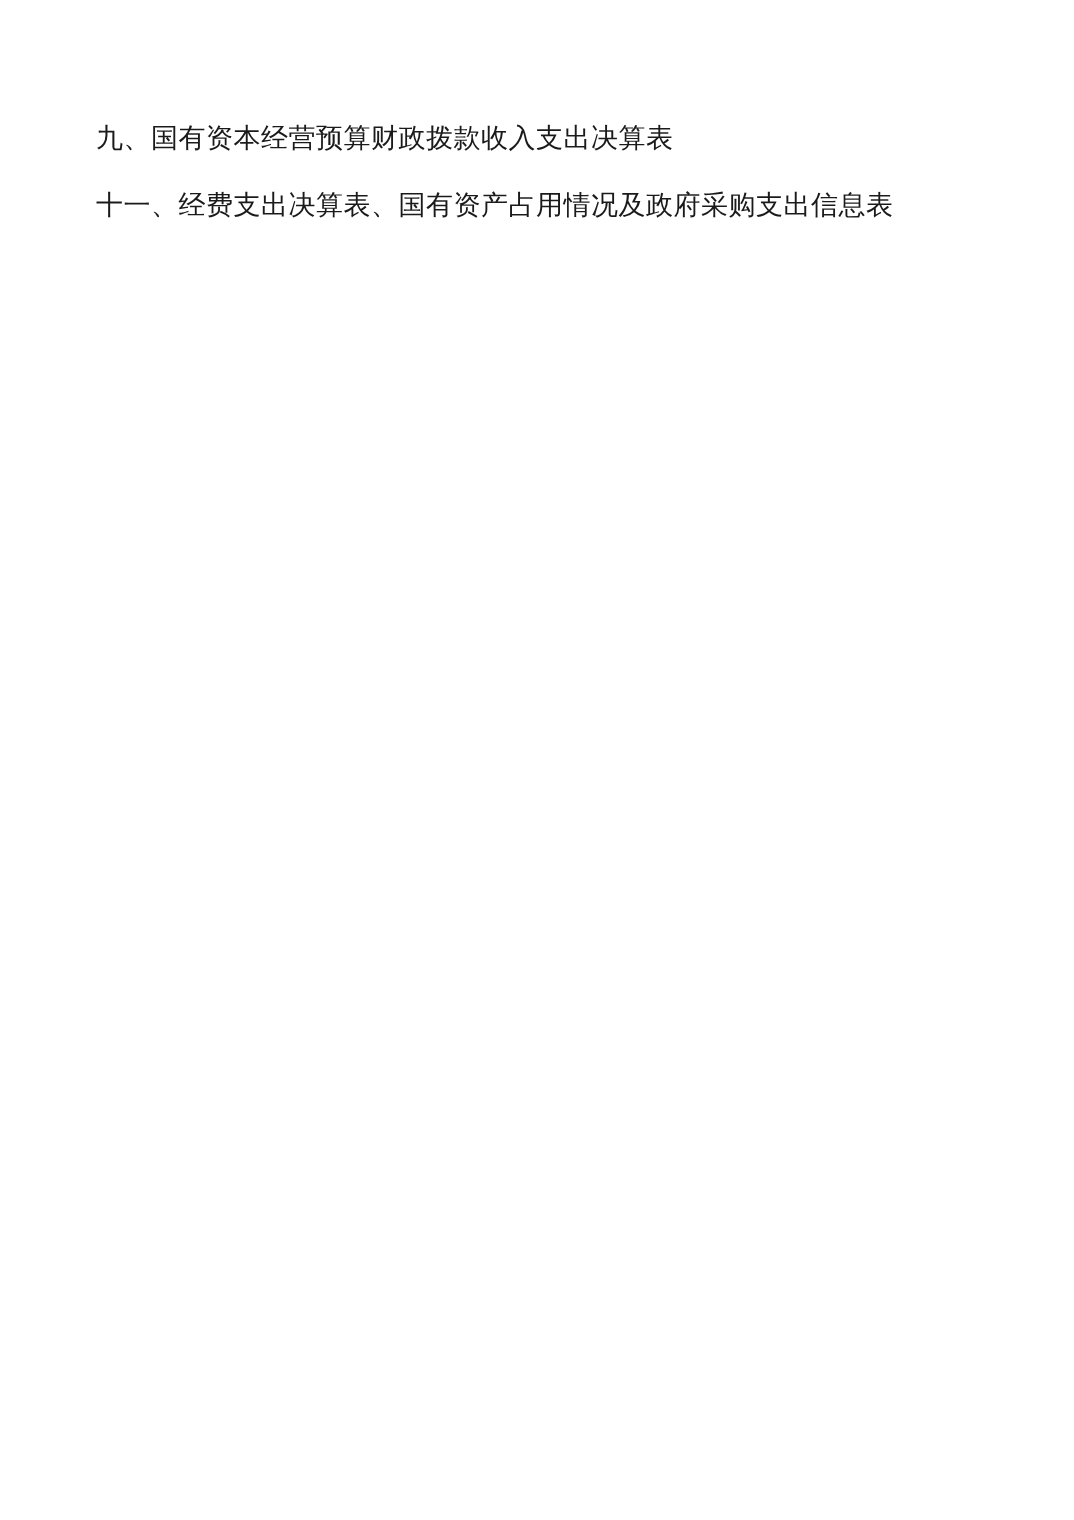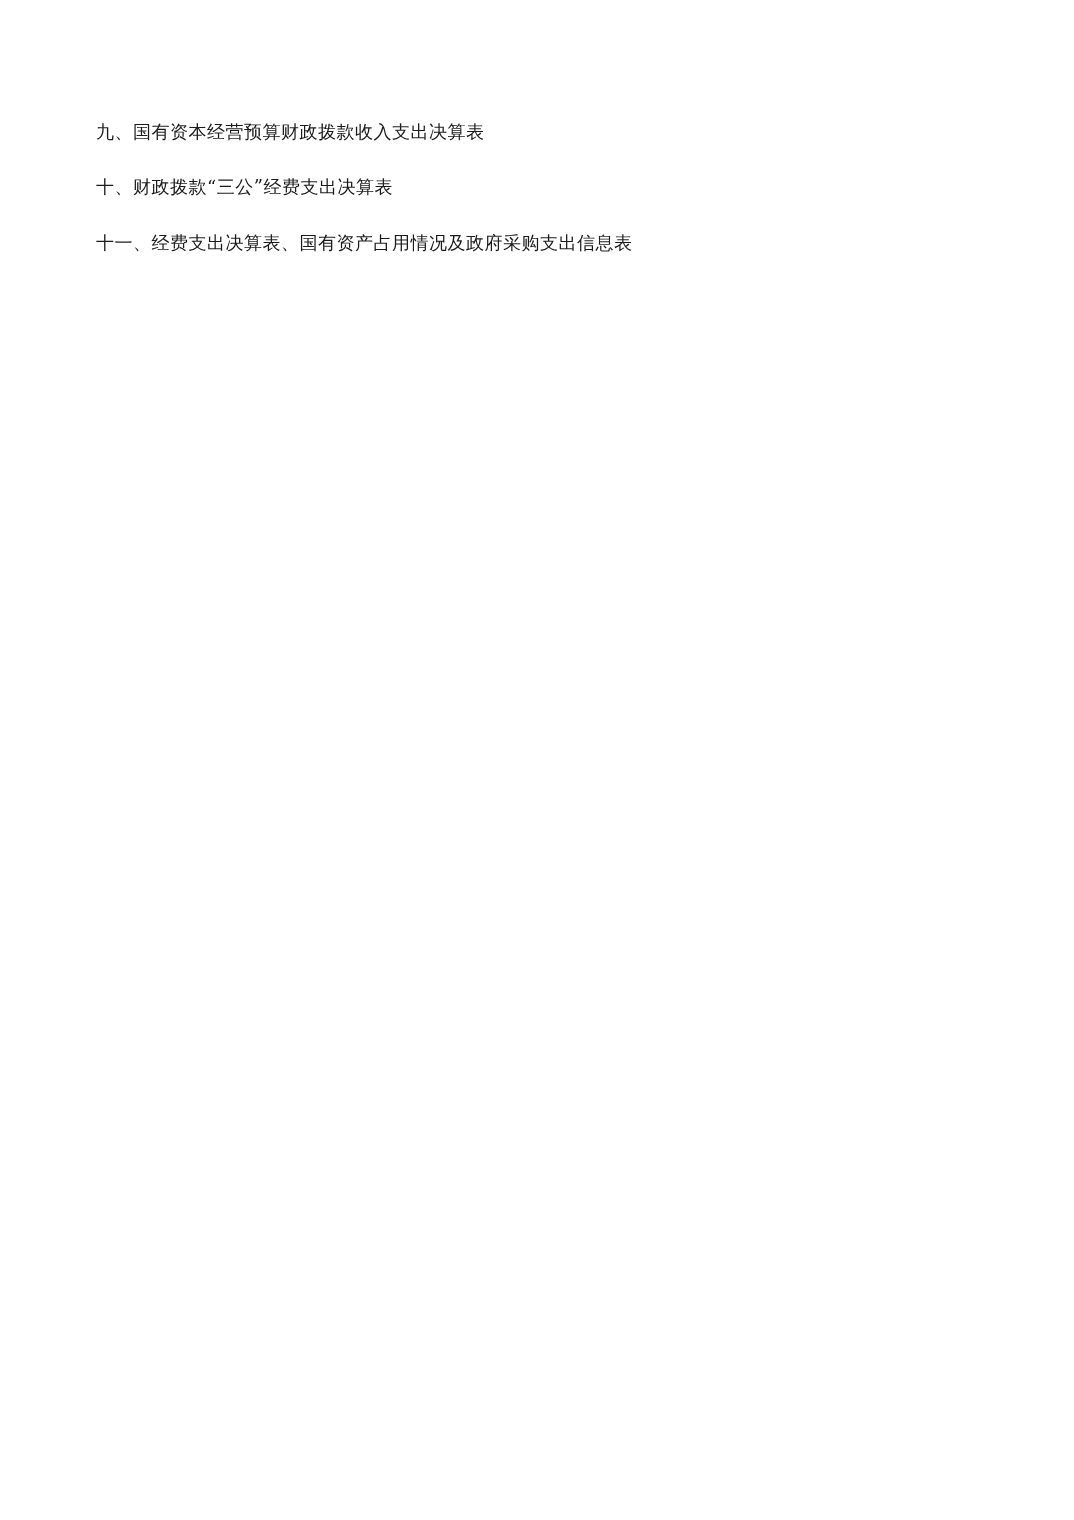--- a/index.html
+++ b/index.html
@@ -16,30 +16,29 @@
     overflow: hidden;
   }
   .content {
     position: absolute;
     left: 96px;
     top: 120px;
     right: 90px;
   }
   .toc-line {
     font-family: "DejaVu Serif", "Liberation Serif", serif;
-    font-size: 18px;
+    font-size: 27px;
     line-height: 1.35;
     color: #1a1a1a;
     letter-spacing: 0.5px;
     margin: 0 0 31px 0;
     white-space: nowrap;
   }
 </style>
 </head>
 <body>
 
 <div class="page">
   <div class="content">
     <p class="toc-line">九、国有资本经营预算财政拨款收入支出决算表</p>
-    <p class="toc-line">十、财政拨款“三公”经费支出决算表</p>
     <p class="toc-line">十一、经费支出决算表、国有资产占用情况及政府采购支出信息表</p>
   </div>
 </div>
 
 </body></html>

